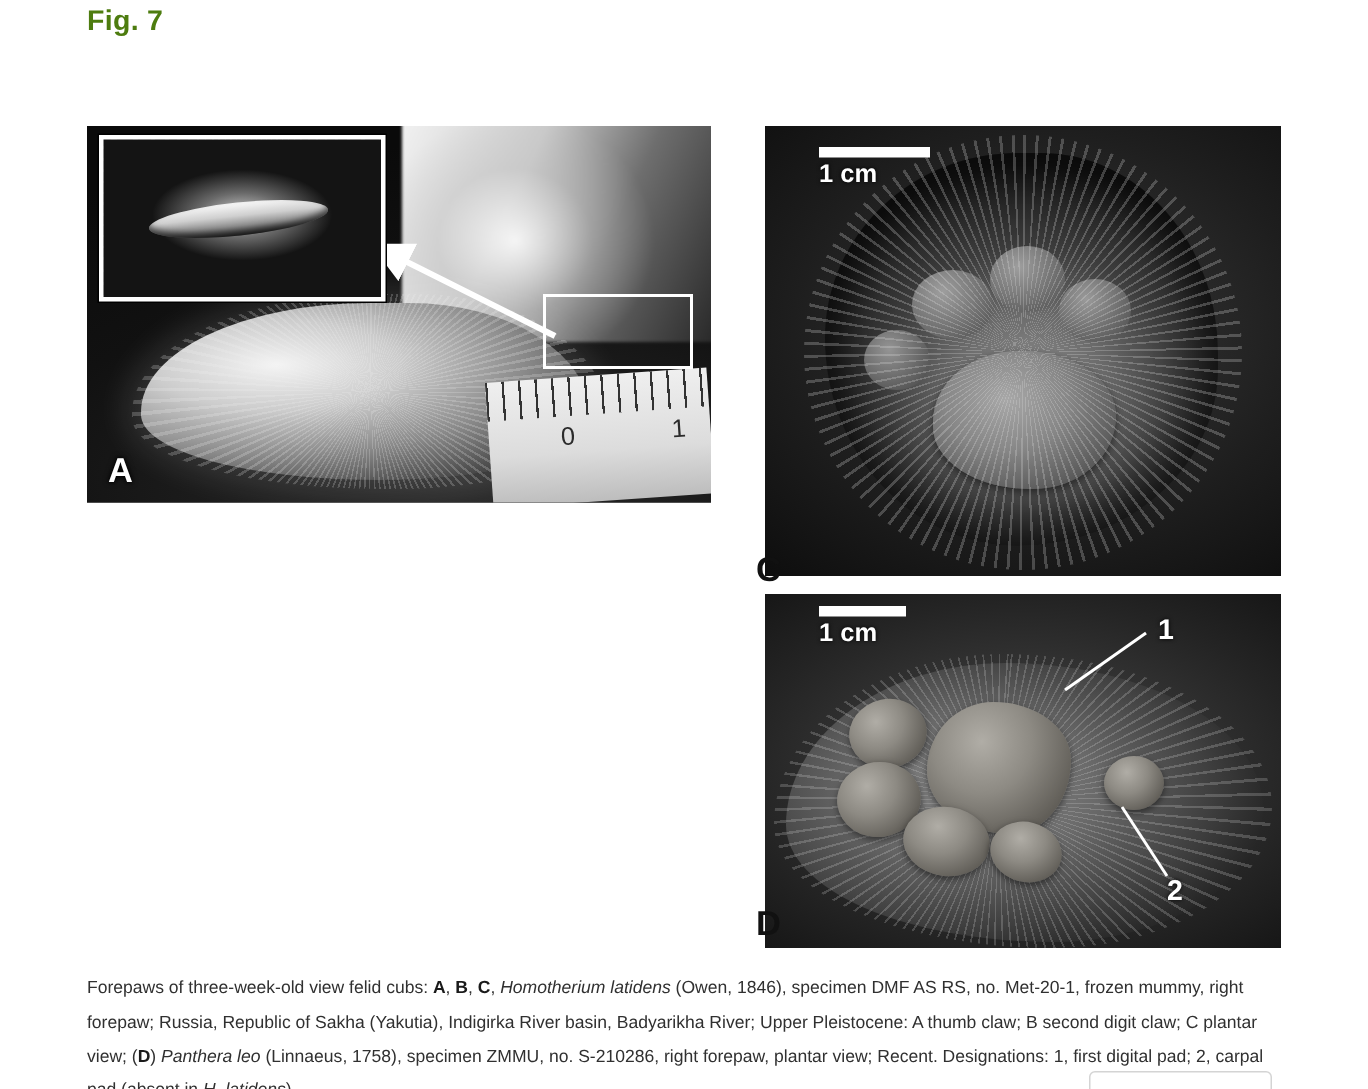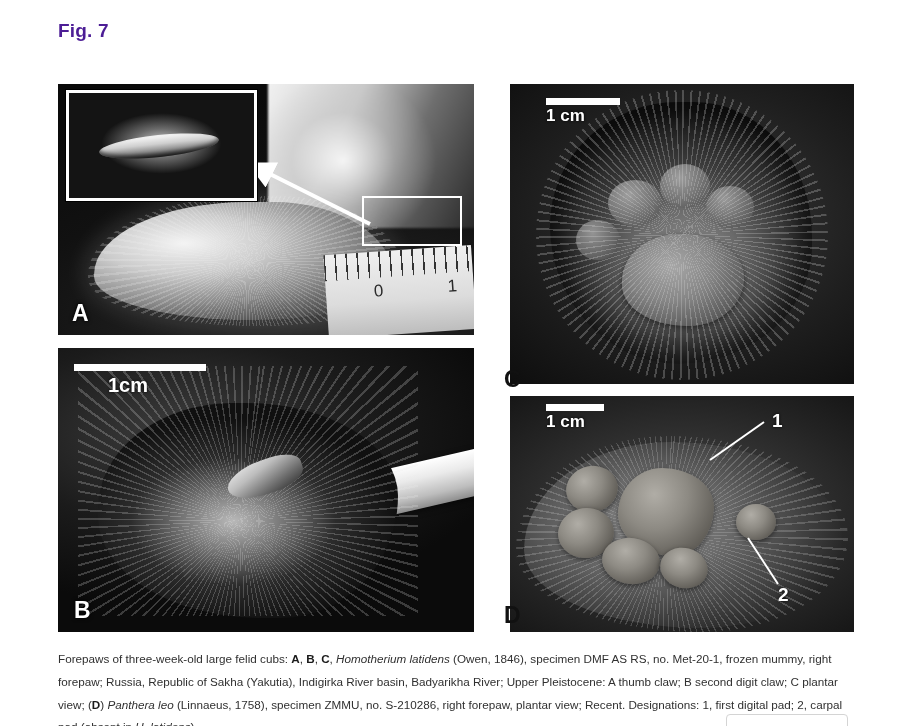--- a/index.html
+++ b/index.html
@@ -17,24 +17,24 @@
   }
   .page {
     position: absolute;
     left: 0; top: 0;
     width: 912px;
     height: 726px;
   }
   .fig-title {
     position: absolute;
     left: 58px;
-    top: 20px;
+    top: 4px;
     font-size: 19px;
     font-weight: bold;
-    color: #4c1d95;
+    color: #4d7c0f;
     letter-spacing: .2px;
   }
   .from-line {
     position: absolute;
     left: 58px;
     top: 62px;
     font-size: 11.5px;
     color: #333333;
     white-space: nowrap;
   }
@@ -383,29 +383,20 @@
         <line x1="126" y1="66" x2="10" y2="8" stroke="#ffffff" stroke-width="4" marker-end="url(#arrhead)"></line>
       </svg>
 
       <div class="a-inset">
         <div class="claw"></div>
       </div>
 
       <div class="panel-letter" style="left:14px; bottom:8px;">A</div>
     </div>
 
-    <div class="photo panel-b">
-      <div class="b-rod"></div>
-      <div class="b-clump"></div>
-      <div class="b-hairs"></div>
-      <div class="b-claw"></div>
-      <div class="b-scale-bar"></div>
-      <div class="b-scale-label">1cm</div>
-      <div class="panel-letter" style="left:16px; bottom:8px;">B</div>
-    </div>
 
     <div class="photo panel-c">
       <div class="c-paw"></div>
       <div class="c-pad-main"></div>
       <div class="c-pad-d1"></div>
       <div class="c-pad-d2"></div>
       <div class="c-pad-d3"></div>
       <div class="c-pad-d4"></div>
       <div class="c-fur"></div>
       <div class="c-scale-bar"></div>
@@ -433,19 +424,19 @@
       <div class="d-num" style="left:268px; top:188px;">2</div>
 
       <div class="d-scale-bar"></div>
       <div class="d-scale-label">1 cm</div>
     </div>
     <div class="panel-letter dark" style="left:446px; top:518px;">D</div>
 
   </div>
 
   <div class="caption">
-    <span>Forepaws of three-week-old large felid cubs: </span><b>A</b><span>, </span><b>B</b><span>, </span><b>C</b><span>, </span><i>Homotherium latidens</i><span> (Owen, 1846), specimen DMF AS RS, no. Met-20-1, frozen mummy, right forepaw;</span>
+    <span>Forepaws of three-week-old view felid cubs: </span><b>A</b><span>, </span><b>B</b><span>, </span><b>C</b><span>, </span><i>Homotherium latidens</i><span> (Owen, 1846), specimen DMF AS RS, no. Met-20-1, frozen mummy, right forepaw;</span>
     <span>Russia, Republic of Sakha (Yakutia), Indigirka River basin, Badyarikha River; Upper Pleistocene: A thumb claw; B second digit claw; C plantar view; (</span><b>D</b><span>) </span><i>Panthera</i> <i>leo</i><span> (Linnaeus, 1758), specimen ZMMU, no. S-210286, right forepaw, plantar view; Recent. Designations: 1, first digital pad; 2, carpal pad (absent in </span><i>H. latidens</i><span>).</span>
   </div>
 
   <div class="bottom-box"></div>
 
 </div>
 
 </body></html>

